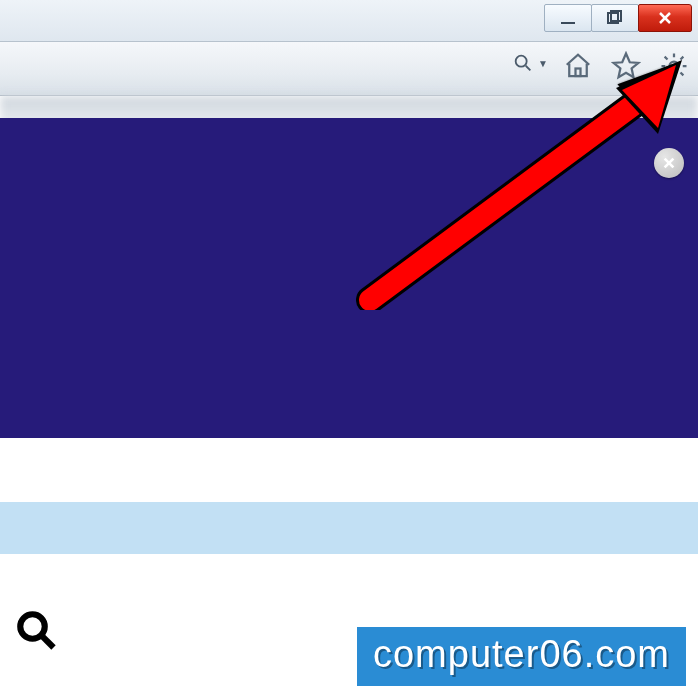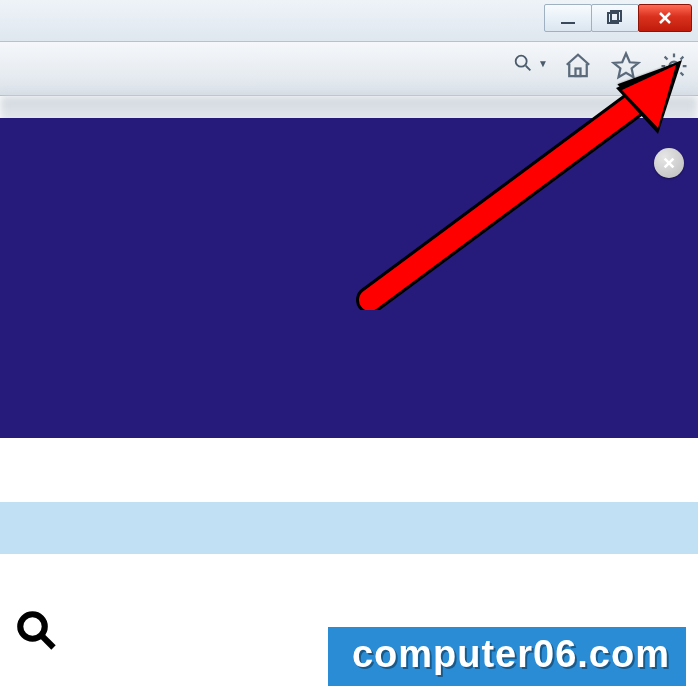--- a/index.html
+++ b/index.html
@@ -139,23 +139,23 @@
   }
   .bottom-search-icon svg { width:42px;height:42px; stroke:#000; stroke-width:3.5; fill:none; }
 
   
   .watermark {
     position:absolute;
     right: 12px; bottom: 8px;
     background: #2a8cd4;
     color: #fff;
     font-size: 38px;
-    font-weight: 700;
+    font-weight: 400;
     letter-spacing: 1px;
-    padding: 6px 16px 10px 24px;
+    padding: 6px 16px 10px 16px;
     text-shadow: 2px 2px 0 #1a5a8a;
     font-family: "Trebuchet MS", Arial, sans-serif;
   }
 
   
   .arrow {
     position:absolute;
     top: 50px; left: 320px;
     width: 380px; height: 260px;
     pointer-events: none;

